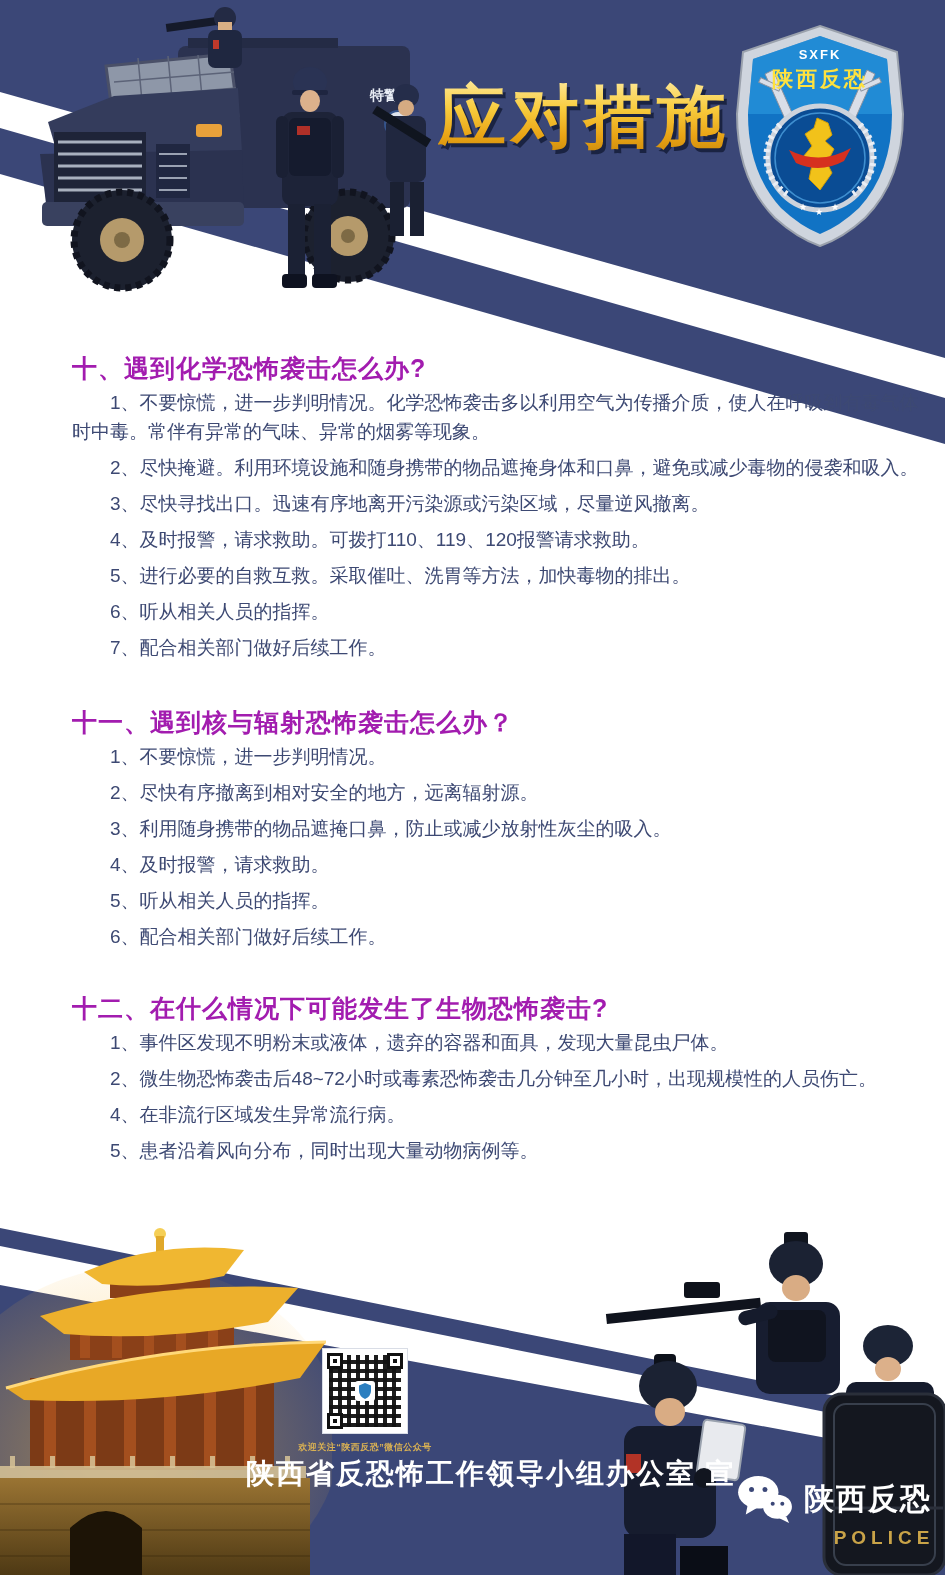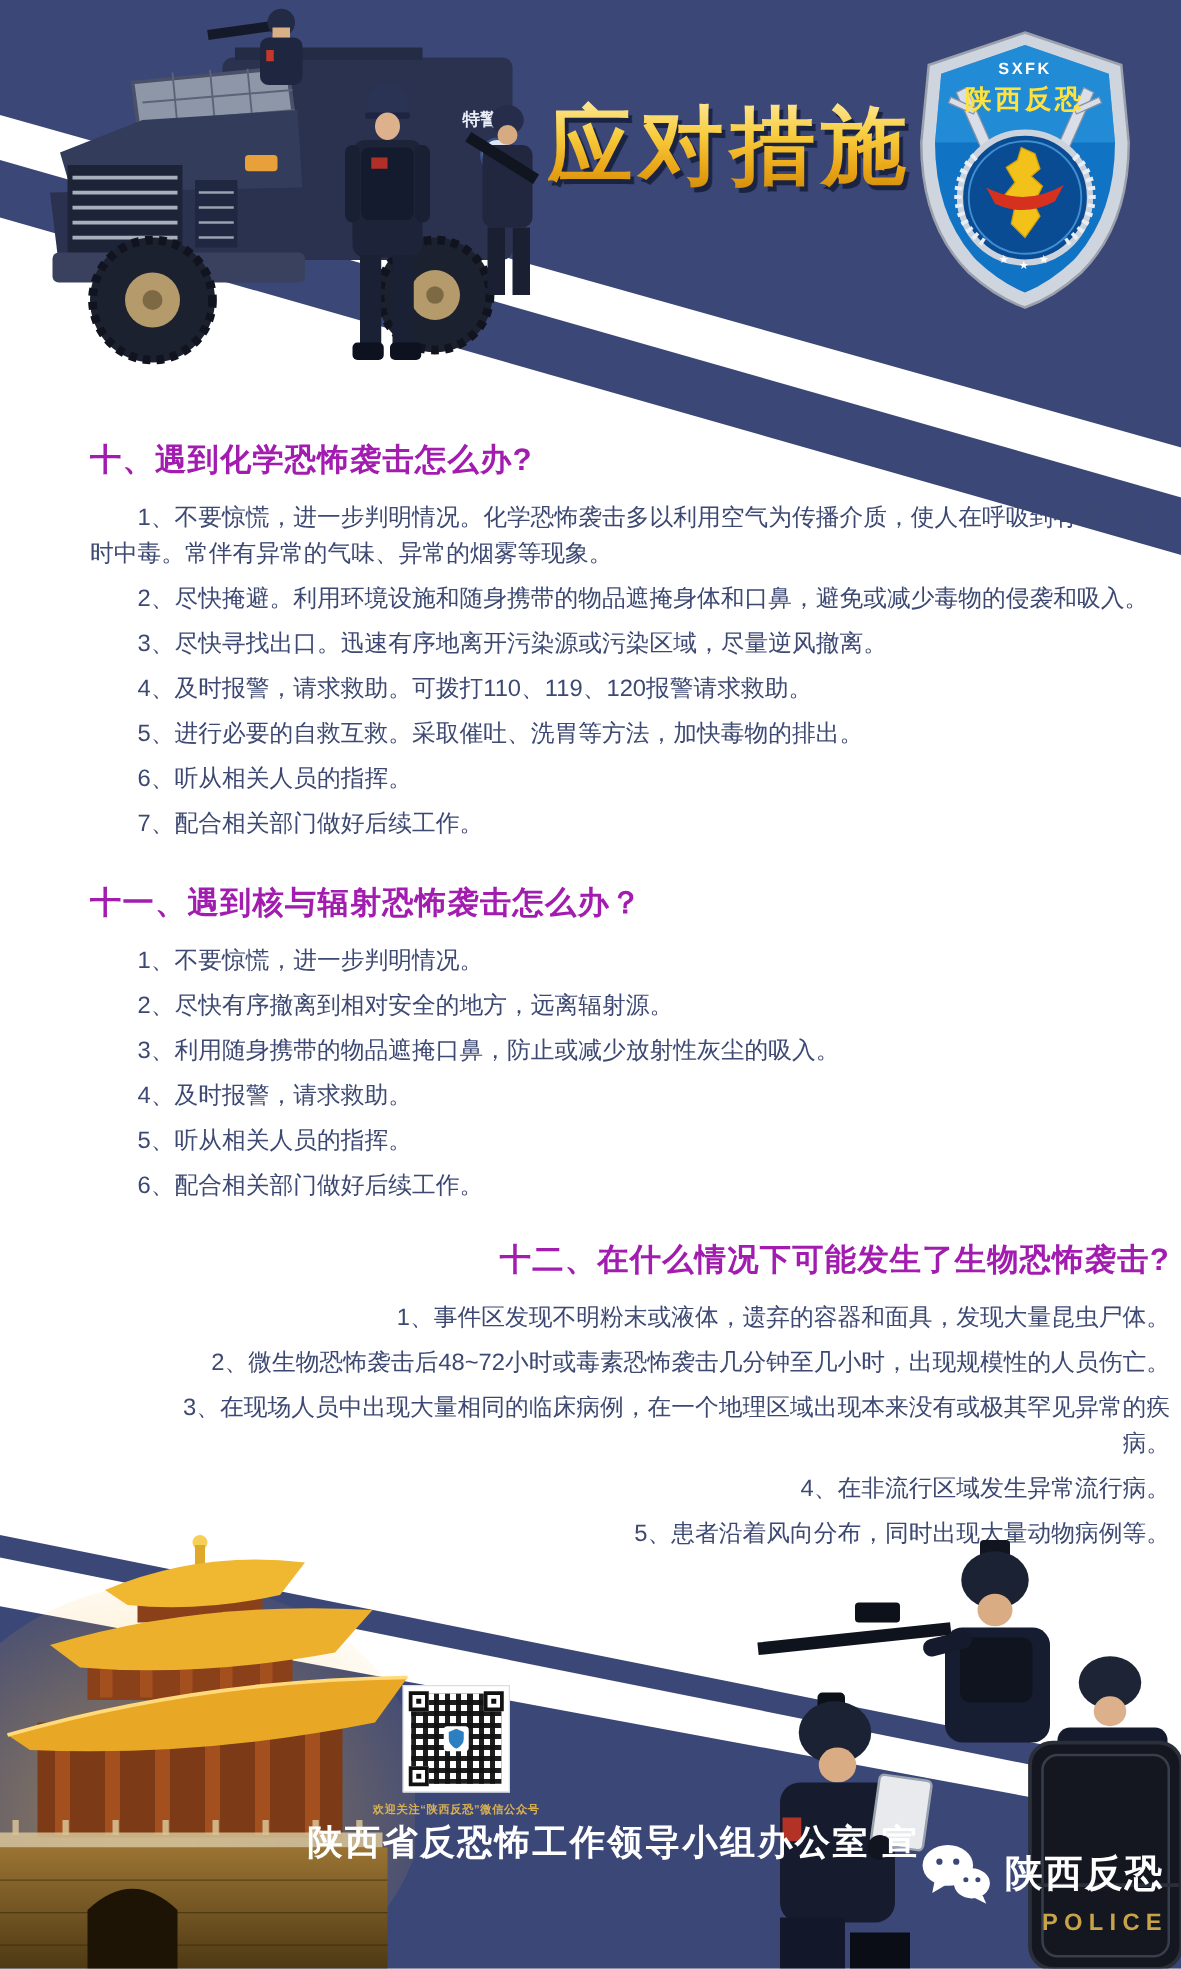--- a/index.html
+++ b/index.html
@@ -15,23 +15,23 @@
     font-size:68px;font-weight:bold;letter-spacing:5px;white-space:nowrap;
     background:linear-gradient(180deg,#ffefae 0%,#f8cc3e 40%,#e9a415 70%,#c07f07 100%);
     -webkit-background-clip:text;background-clip:text;color:transparent;
     filter:drop-shadow(3px 4px 0 rgba(23,31,60,.9));
   }
   .vehicle{position:absolute;left:18px;top:4px;z-index:2;}
   .badge{position:absolute;left:731px;top:22px;z-index:2;}
   
   .sec{position:absolute;left:72px;width:864px;z-index:2;}
   .sec h2{margin:0;font-size:25px;line-height:36px;font-weight:bold;color:#a21caf;letter-spacing:1px;}
-  .sec .items{margin-top:14px;}
+  .sec .items{margin-top:2px;}
   .sec .items p{margin:0 0 7px 0;font-size:19px;line-height:29px;color:#3D4973;text-indent:2em;}
-  .sec10{top:350px;} .sec11{top:704px;} .sec12{top:990px;text-align:right;}
+  .sec10{top:350px;} .sec11{top:704px;} .sec12{top:990px;}
   
   .pagoda{position:absolute;left:0;top:1226px;z-index:1;}
   .qr{position:absolute;left:322px;top:1348px;width:86px;height:86px;background:#fff;z-index:3;
       box-shadow:0 0 0 1px #d9dde6 inset;}
   .qr-grid{position:absolute;left:7px;top:7px;width:72px;height:72px;
       background:
         repeating-linear-gradient(90deg,rgba(17,17,17,.95) 0 4px,transparent 4px 9px),
         repeating-linear-gradient(0deg,rgba(17,17,17,.95) 0 4px,transparent 4px 9px);}
   .qr .finder{position:absolute;width:16px;height:16px;border:3px solid #111;background:#fff;box-sizing:border-box;}
   .qr .finder i{position:absolute;left:3px;top:3px;width:4px;height:4px;background:#111;}
@@ -198,21 +198,20 @@
       <p>5、听从相关人员的指挥。</p>
       <p>6、配合相关部门做好后续工作。</p>
     </div>
   </div>
 
   <div class="sec sec12">
     <h2>十二、在什么情况下可能发生了生物恐怖袭击?</h2>
     <div class="items">
       <p>1、事件区发现不明粉末或液体，遗弃的容器和面具，发现大量昆虫尸体。</p>
       <p>2、微生物恐怖袭击后48~72小时或毒素恐怖袭击几分钟至几小时，出现规模性的人员伤亡。</p>
-      <p>3、在现场人员中出现大量相同的临床病例，在一个地理区域出现本来没有或极其罕见异常的疾病。</p>
       <p>4、在非流行区域发生异常流行病。</p>
       <p>5、患者沿着风向分布，同时出现大量动物病例等。</p>
     </div>
   </div>
 
   <svg class="pagoda" width="332" height="349" viewBox="0 0 332 349">
     <defs>
       <radialGradient id="glow" cx="0.45" cy="0.55" r="0.65">
         <stop offset="0" stop-color="#F9B93C" stop-opacity="0.5"></stop>
         <stop offset="1" stop-color="#F9B93C" stop-opacity="0"></stop>

